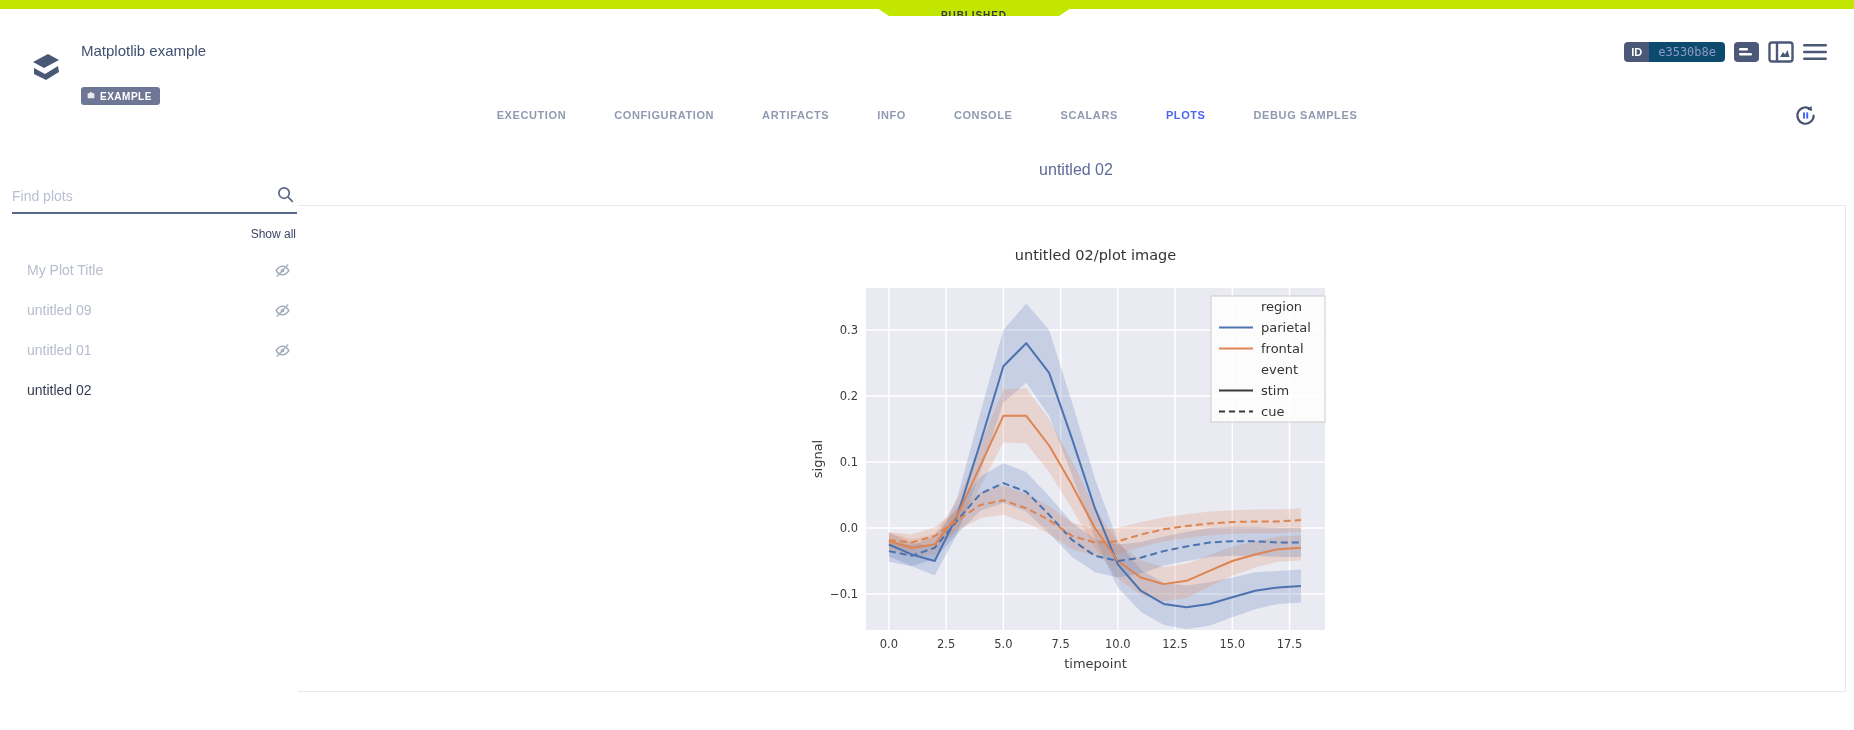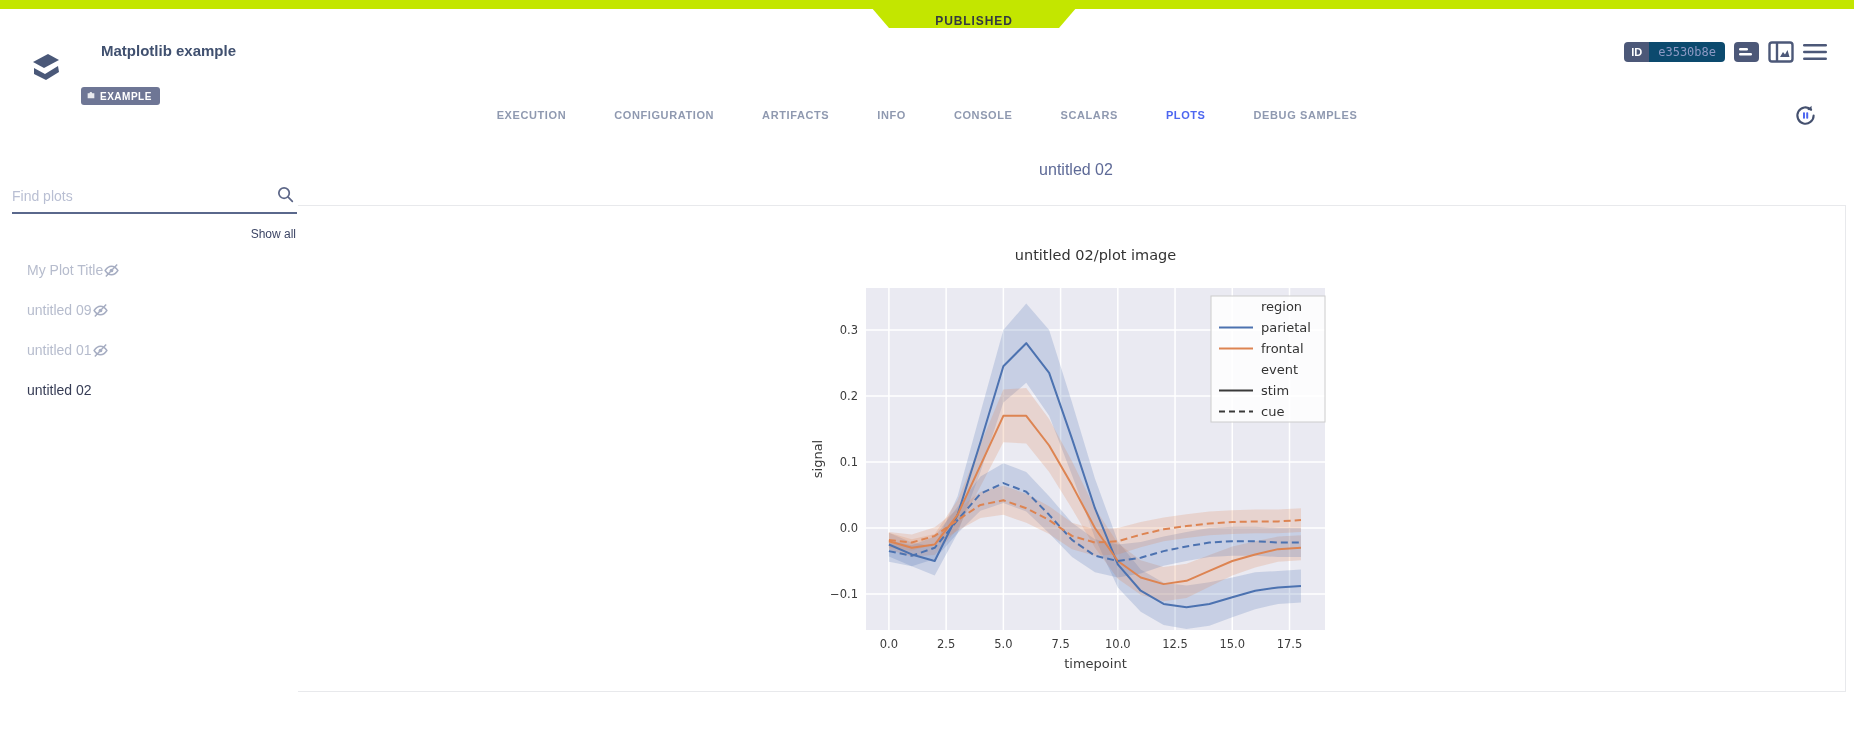--- a/index.html
+++ b/index.html
@@ -1,26 +1,26 @@
 <!DOCTYPE html>
 <html><head>
 <meta charset="utf-8">
 <style>
   * { margin:0; padding:0; box-sizing:border-box; }
   html,body { width:1854px; height:730px; background:#fff; overflow:hidden;
               font-family:"Liberation Sans", sans-serif; }
   .top-strip { position:absolute; left:0; top:0; width:100%; height:9px; background:#c3e600; z-index:5; }
-  .published-badge { position:absolute; left:865px; top:0; width:218px; height:28px; z-index:6;
+  .published-badge { position:absolute; left:865px; top:0; width:218px; height:16px; z-index:6;
     background:#c3e600; clip-path:polygon(0 0,100% 0,calc(100% - 24px) 100%,24px 100%);
     display:flex; align-items:center; justify-content:center; padding-top:14px;
-    font-size:12px; font-weight:700; letter-spacing:.9px; color:#333a40; }
+    font-size:10px; font-weight:700; letter-spacing:.9px; color:#333a40; }
 
   .header { position:absolute; left:0; top:9px; width:100%; height:125px; background:#fff; }
   .brand { position:absolute; left:27px; top:25px; display:flex; gap:16px; }
-  .brand-text .title { font-size:15px; font-weight:700; color:#40506f; margin-top:8px;margin-left:20px; }
+  .brand-text .title { font-size:15px; font-weight:400; color:#40506f; margin-top:8px; }
   .example-badge { display:inline-flex; align-items:center; gap:4px; margin-top:28px;
     background:#6e7695; color:#fff; font-size:10px; font-weight:700; letter-spacing:.5px;
     padding:3px 8px 3px 5px; border-radius:3px; }
   .header-right { position:absolute; right:26px; top:24px; height:38px; display:flex; align-items:center; gap:8px; }
   .id-chip { display:flex; align-items:stretch; font-size:11px; }
   .id-chip .id-key { background:#4c5878; color:#fff; font-weight:700; padding:4px 7px; border-radius:4px 0 0 4px; }
   .id-chip .id-val { background:#0c4a6e; color:#8d99c4; font-family:"DejaVu Sans Mono", monospace;
     font-size:12px; padding:3px 9px; border-radius:0 4px 4px 0; }
   .icon-btn { display:flex; align-items:center; justify-content:center; cursor:pointer; }
 
@@ -32,21 +32,21 @@
 
   .sidebar { position:absolute; left:0; top:134px; width:312px; bottom:0; background:#fff;
              border-right:1px solid #e2e4ea; }
   .search-wrap { margin:50px 14px 0 12px; position:relative; }
   .search-wrap input { width:100%; border:none; outline:none; border-bottom:2px solid #5a688c;
     font-size:14px; padding:4px 30px 8px 0; color:#394263; font-family:"Liberation Sans", sans-serif; }
   .search-wrap input::placeholder { color:#b9bfd3; }
   .search-wrap .search-icon { position:absolute; right:2px; top:1px; }
   .show-all { text-align:right; margin:13px 15px 0 4px; font-size:12px; color:#3c4565; cursor:pointer; }
   .plot-list { margin-top:9px; }
-  .plot-item { display:flex; align-items:center; 
+  .plot-item { display:flex; align-items:center; justify-content:space-between;
     padding:0 20px 0 27px; height:40px; font-size:14px; color:#b6bccd; cursor:pointer; }
   .plot-item.active { color:#363c55; }
   .plot-item .eye { display:flex; align-items:center; }
 
   .main { position:absolute; left:298px; top:134px; right:0; bottom:0; background:#fff; }
   .main-heading { height:71px; display:flex; align-items:center; justify-content:center;
     font-size:16px; color:#5e6a97; }
   .plot-card { position:absolute; top:71px; left:0; right:8px; height:487px; background:#fff;
     border:1px solid #e8e9ec; border-left:none; display:flex; justify-content:center; }
   .figure { margin-top:33px; width:530px; height:450px; }

